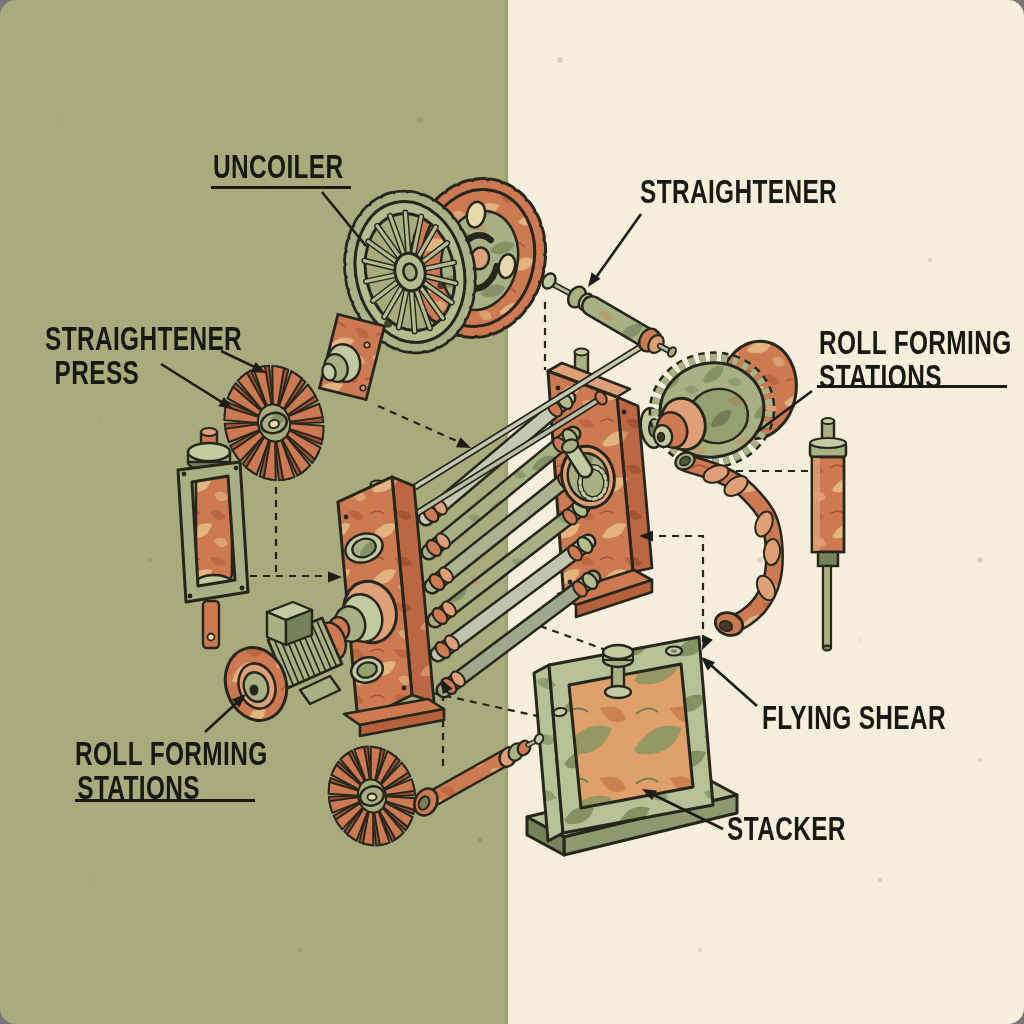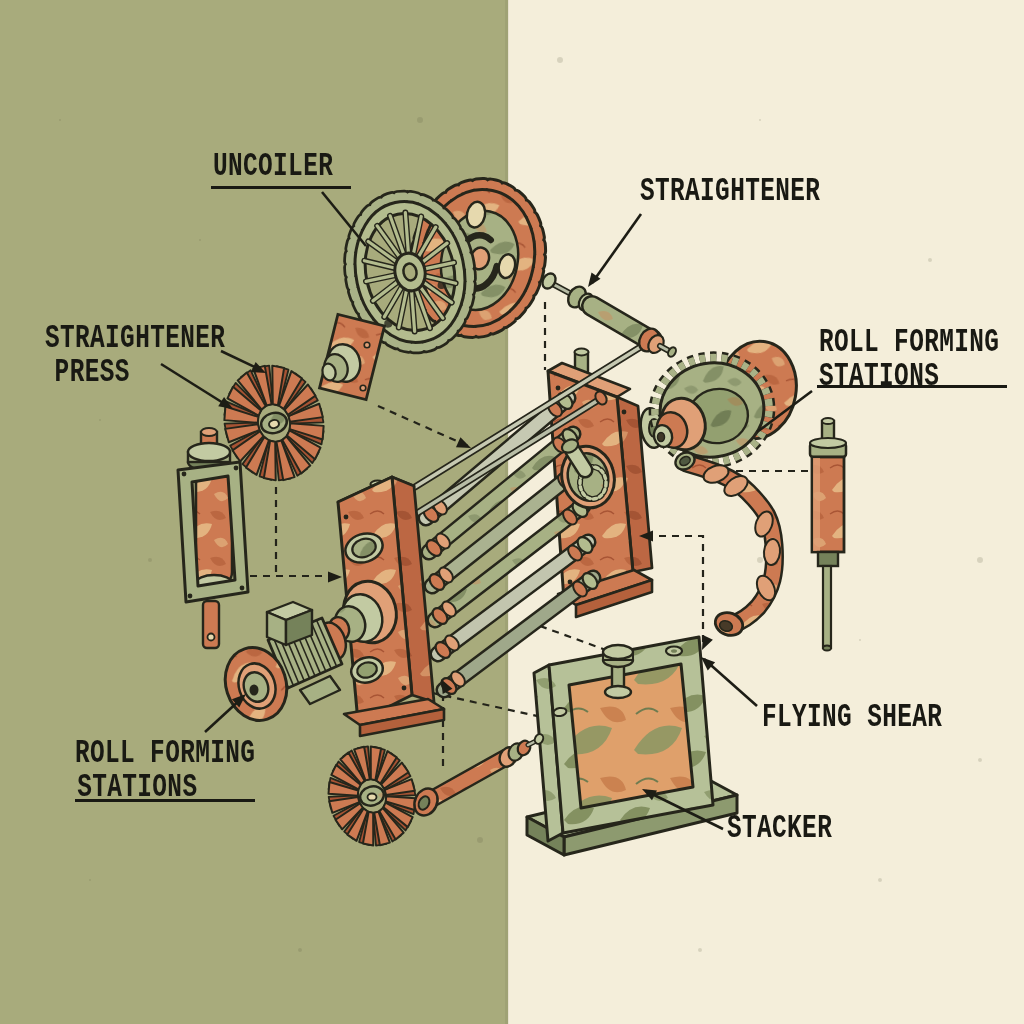--- a/index.html
+++ b/index.html
@@ -1,17 +1,17 @@
 <!DOCTYPE html>
 <html><head>
 <meta charset="utf-8">
 <style>
   html,body{margin:0;padding:0;background:#777;}
   #stage{position:relative;width:1024px;height:1024px;overflow:hidden;
-         font-family:Liberation Mono, monospace;}
+         font-family:Liberation Sans, sans-serif;border-radius:16px;}
   #art{position:absolute;left:0;top:0;}
   .lbl{position:absolute;font-weight:700;font-size:33px;line-height:34px;
        color:#191913;letter-spacing:.5px;white-space:nowrap;
        transform:scaleX(.74);transform-origin:0 0;}
   .lbl .l2{display:block;}
   .ul{position:absolute;height:3px;background:#191913;}
 </style>
 </head>
 <body>
 

